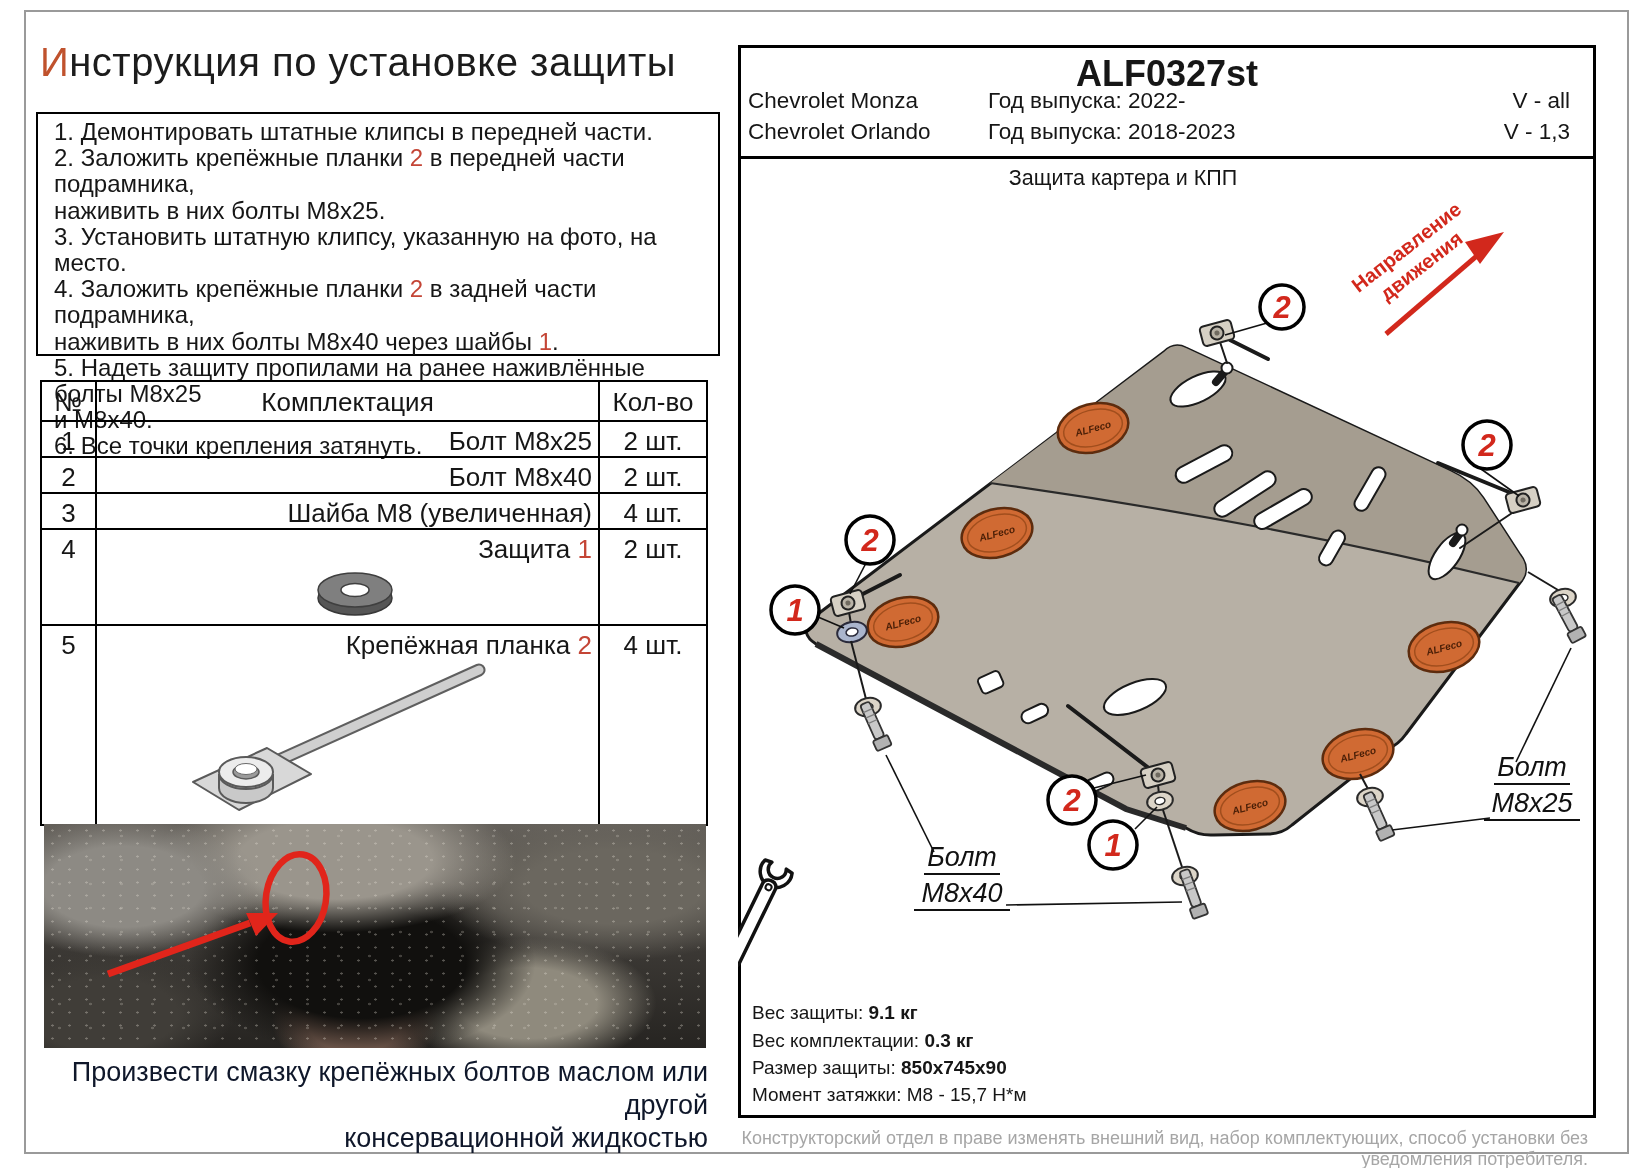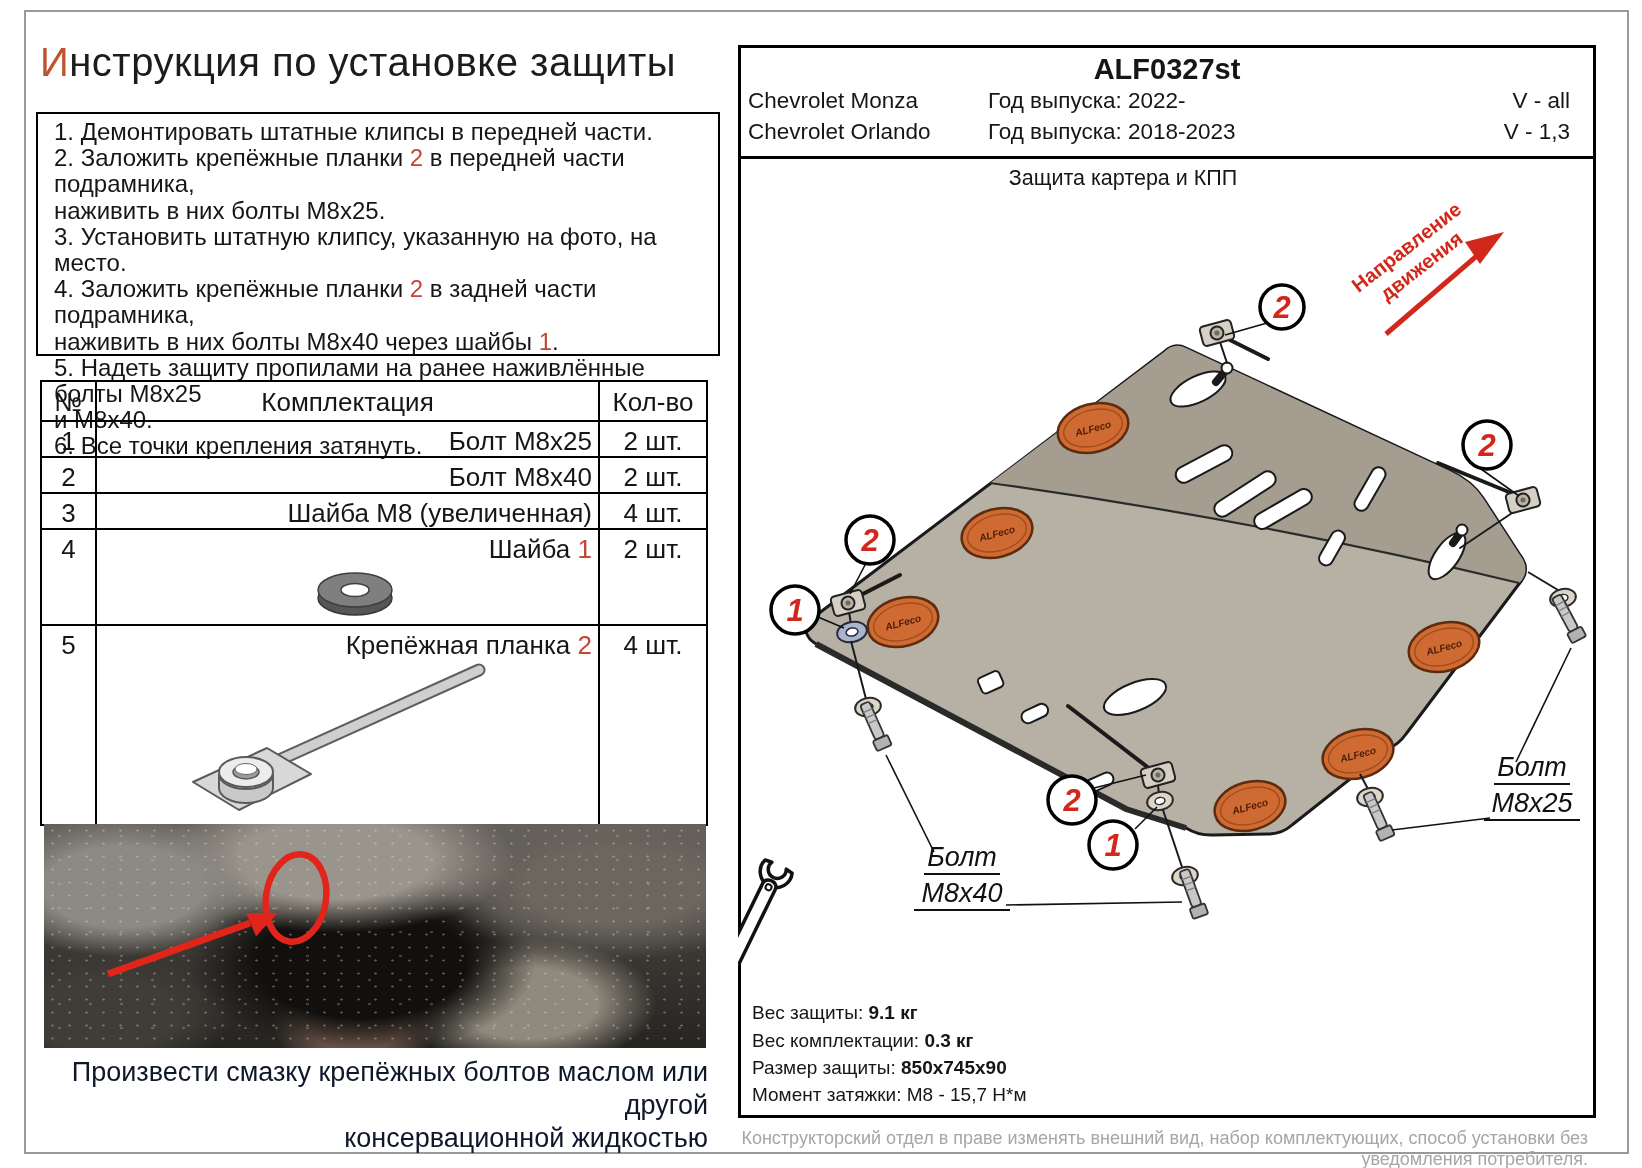--- a/index.html
+++ b/index.html
@@ -32,21 +32,21 @@
      linear-gradient(180deg,#64605a 0%,#3c3935 55%,#262421 100%);}
   .photo::after{content:"";position:absolute;inset:0;opacity:.5;
      background-image:radial-gradient(rgba(232,227,216,.65) 1.1px,transparent 1.7px),
                       radial-gradient(rgba(214,209,198,.5) 1.4px,transparent 2.1px);
      background-size:17px 13px,31px 24px;}
   .photo-annot{position:absolute;inset:0;z-index:2;}
   .photo-caption{position:absolute;left:40px;top:1056px;width:668px;text-align:right;
      color:#0f172a;font-size:27px;line-height:33px;}
   
   .right-box{position:absolute;left:738px;top:45px;width:858px;height:1073px;border:3px solid #000;box-sizing:border-box;}
-  .product-code{position:absolute;left:738px;top:53px;width:858px;text-align:center;font-size:29px;font-weight:700;}
+  .product-code{position:absolute;left:738px;top:53px;width:858px;text-align:center;font-size:36px;font-weight:700;}
   .model-row{position:absolute;left:748px;width:840px;font-size:22.5px;}
   .model-name{position:absolute;left:0;}
   .model-years{position:absolute;left:240px;}
   .model-variant{position:absolute;right:18px;}
   .hdr-divider{position:absolute;left:738px;top:156px;width:858px;height:2.5px;background:#000;}
   .plate-subtitle{position:absolute;left:738px;top:166px;width:770px;text-align:center;font-size:21.5px;}
   .diagram-svg{position:absolute;left:738px;top:158px;}
   .specs{position:absolute;left:752px;font-size:19px;white-space:nowrap;}
   .specs b{font-weight:700;}
   .disclaimer{position:absolute;left:738px;top:1128px;width:850px;text-align:right;font-size:18px;color:#a6a6a6;}
@@ -93,21 +93,21 @@
       <td class="col-name"><span>Болт М8х40</span></td>
       <td class="col-qty">2 шт.</td>
     </tr>
     <tr style="height:32px;">
       <td class="col-num">3</td>
       <td class="col-name"><span>Шайба М8 (увеличенная)</span></td>
       <td class="col-qty">4 шт.</td>
     </tr>
     <tr style="height:96px;">
       <td class="col-num">4</td>
-      <td class="col-name cell-rel"><span><span>Шайба </span><span class="rednum">1</span></span>
+      <td class="col-name cell-rel"><span><span>Защита </span><span class="rednum">1</span></span>
         <svg class="part-img" style="left:212px;top:30px;" width="92" height="60">
           <ellipse cx="46" cy="38" rx="37" ry="17" fill="#565656" stroke="#383838" stroke-width="1.5"></ellipse>
           <ellipse cx="46" cy="30" rx="37" ry="17" fill="#7f7f7f" stroke="#3f3f3f" stroke-width="1.5"></ellipse>
           <ellipse cx="46" cy="30" rx="14" ry="6.5" fill="#fff" stroke="#3f3f3f" stroke-width="1.5"></ellipse>
         </svg>
       </td>
       <td class="col-qty">2 шт.</td>
     </tr>
     <tr style="height:200px;">
       <td class="col-num">5</td>

